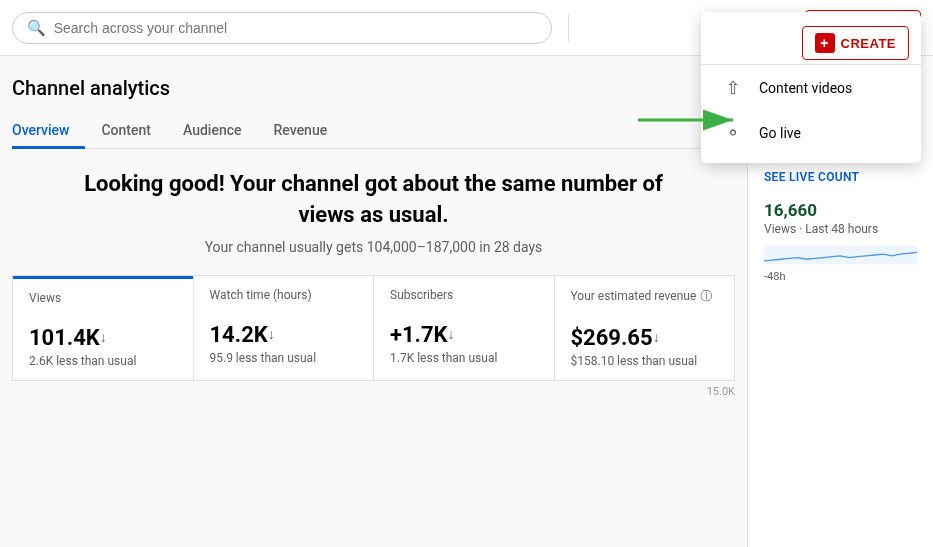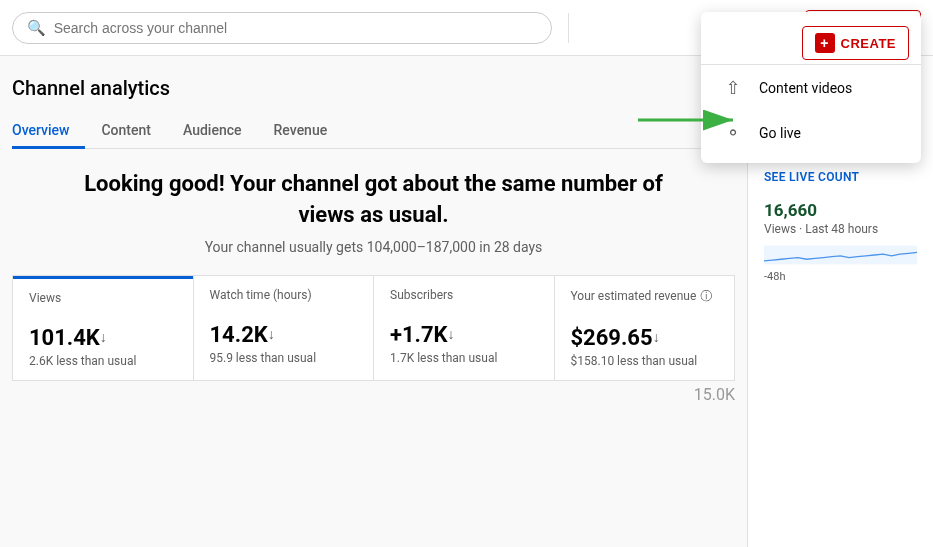--- a/index.html
+++ b/index.html
@@ -301,21 +301,21 @@
 
     .divider-v {
       width: 1px;
       height: 30px;
       background: #e0e0e0;
       margin: 0 4px;
     }
 
     .chart-watermark {
       margin-top: 4px;
-      font-size: 16px;
+      font-size: 11px;
       color: #999;
       text-align: right;
     }
 
     .mini-spark {
       width: 100%;
       height: 22px;
     }
   </style>
 </head>

